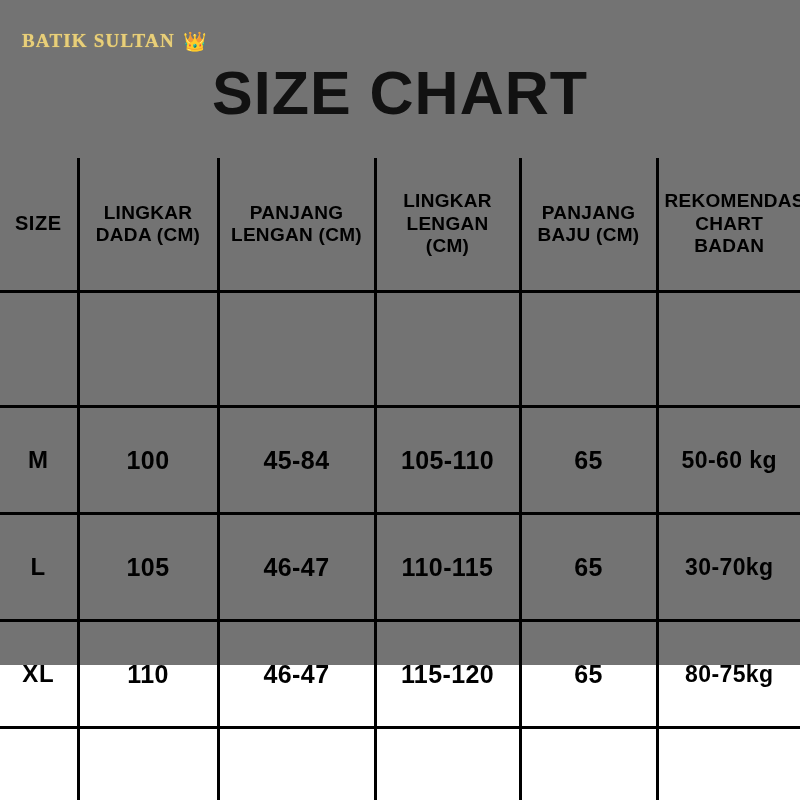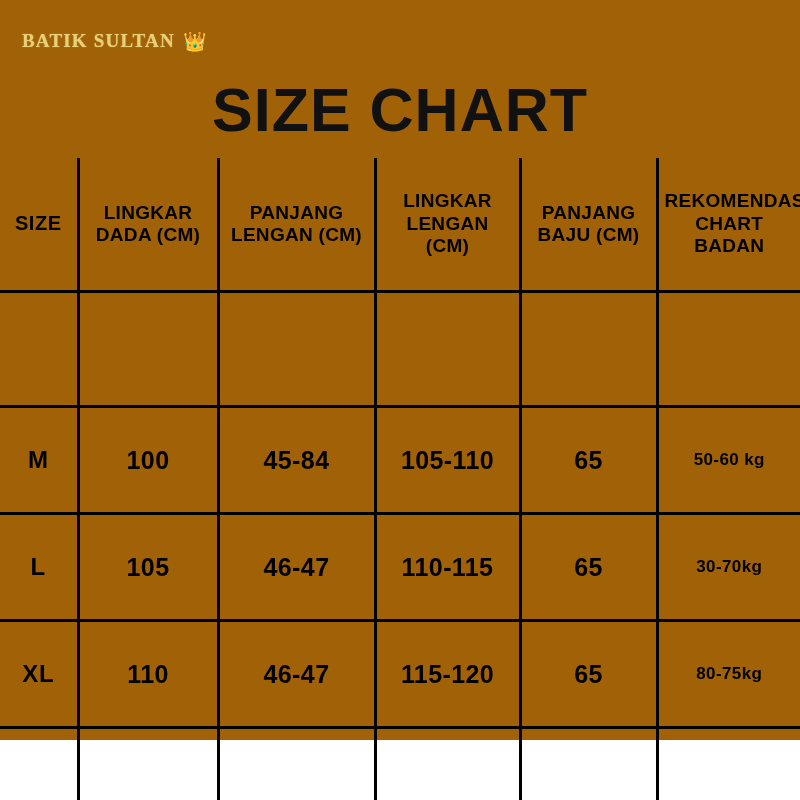--- a/index.html
+++ b/index.html
@@ -9,22 +9,22 @@
   body {
     width: 800px;
     height: 800px;
     background: #ffffff;
     font-family: "Liberation Sans", sans-serif;
     overflow: hidden;
   }
   .page {
     position: relative;
     width: 800px;
-    height: 740px;
-    background: #a16207;
+    height: 665px;
+    background: #737373;
     text-decoration: underline;
   }
   
   .brand {
     position: absolute;
     top: 30px;
     left: 22px;
     display: flex;
     align-items: center;
     gap: 8px;
@@ -47,21 +47,20 @@
     position: absolute;
     top: 58px;
     left: 0;
     width: 800px;
     text-align: center;
     font-family: "Liberation Sans", sans-serif;
     font-size: 61px;
     font-weight: bold;
     letter-spacing: 1px;
     color: #111111;
-    margin-top: 17px;
   }
   
   .table-wrap {
     position: absolute;
     top: 158px;
     left: 0;
     width: 800px;
   }
   table.size-chart {
     width: 800px;
@@ -110,21 +109,21 @@
     height: 102px;
     font-size: 25px;
     letter-spacing: 0.4px;
   }
   tr.data-row td.size-cell {
     font-size: 24px;
     text-align: center;
     letter-spacing: 0.6px;
   }
   tr.data-row td.weight-cell {
-    font-size: 17px;
+    font-size: 23px;
   }
   
   tr.tail-row td {
     height: 85px;
     border-bottom: none;
   }
 </style>
 </head>
 <body>
 

